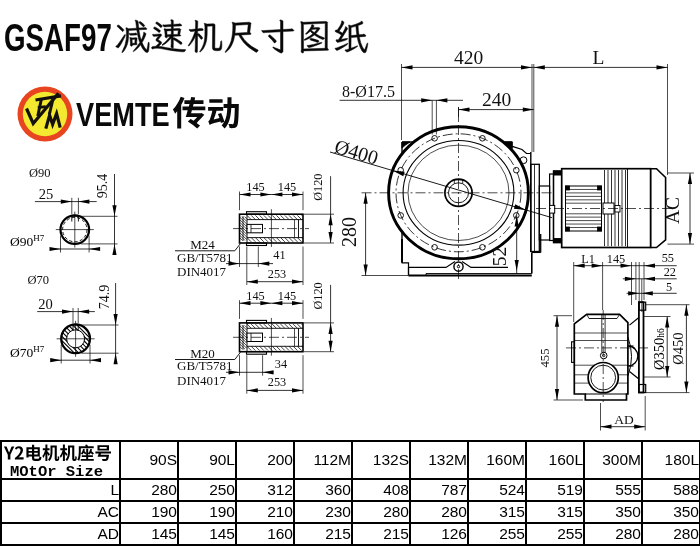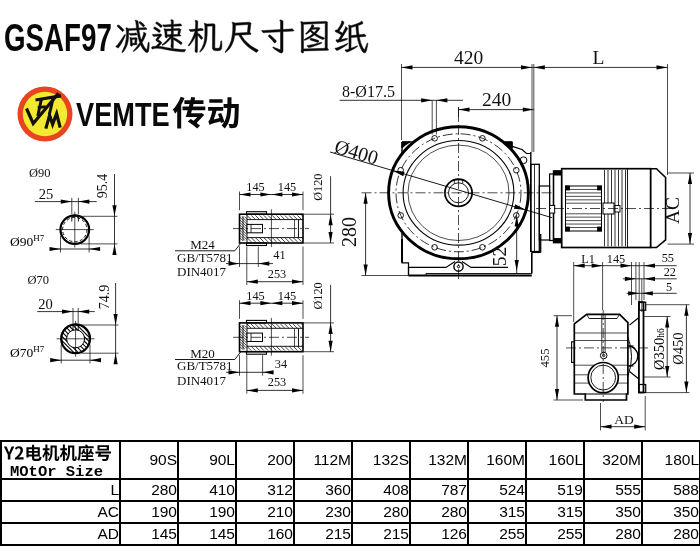--- a/index.html
+++ b/index.html
@@ -492,27 +492,27 @@
         <tr class="hdr">
           <td class="hc"></td>
           <td>90S</td>
           <td>90L</td>
           <td>200</td>
           <td>112M</td>
           <td>132S</td>
           <td>132M</td>
           <td>160M</td>
           <td>160L</td>
-          <td>320M</td>
+          <td>300M</td>
           <td>180L</td>
         </tr>
 <tr>
           <td class="rl">L</td>
           <td>280</td>
-          <td>410</td>
+          <td>250</td>
           <td>312</td>
           <td>360</td>
           <td>408</td>
           <td>787</td>
           <td>524</td>
           <td>519</td>
           <td>555</td>
           <td>588</td>
         </tr>
         <tr>

